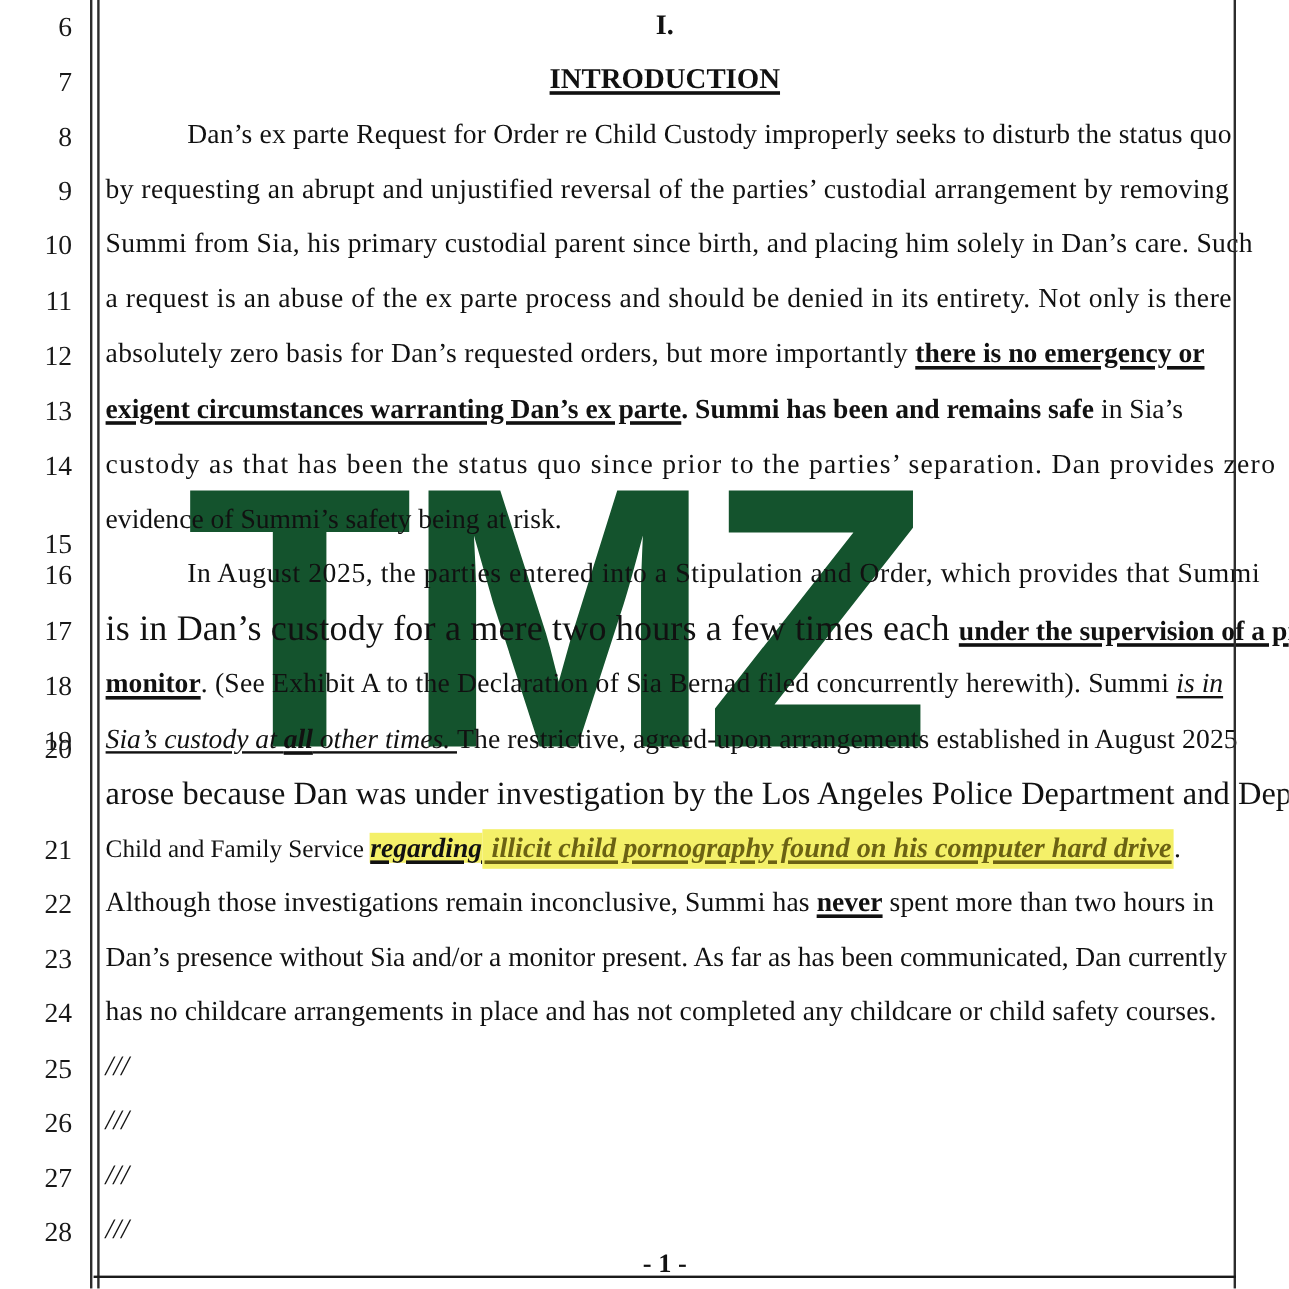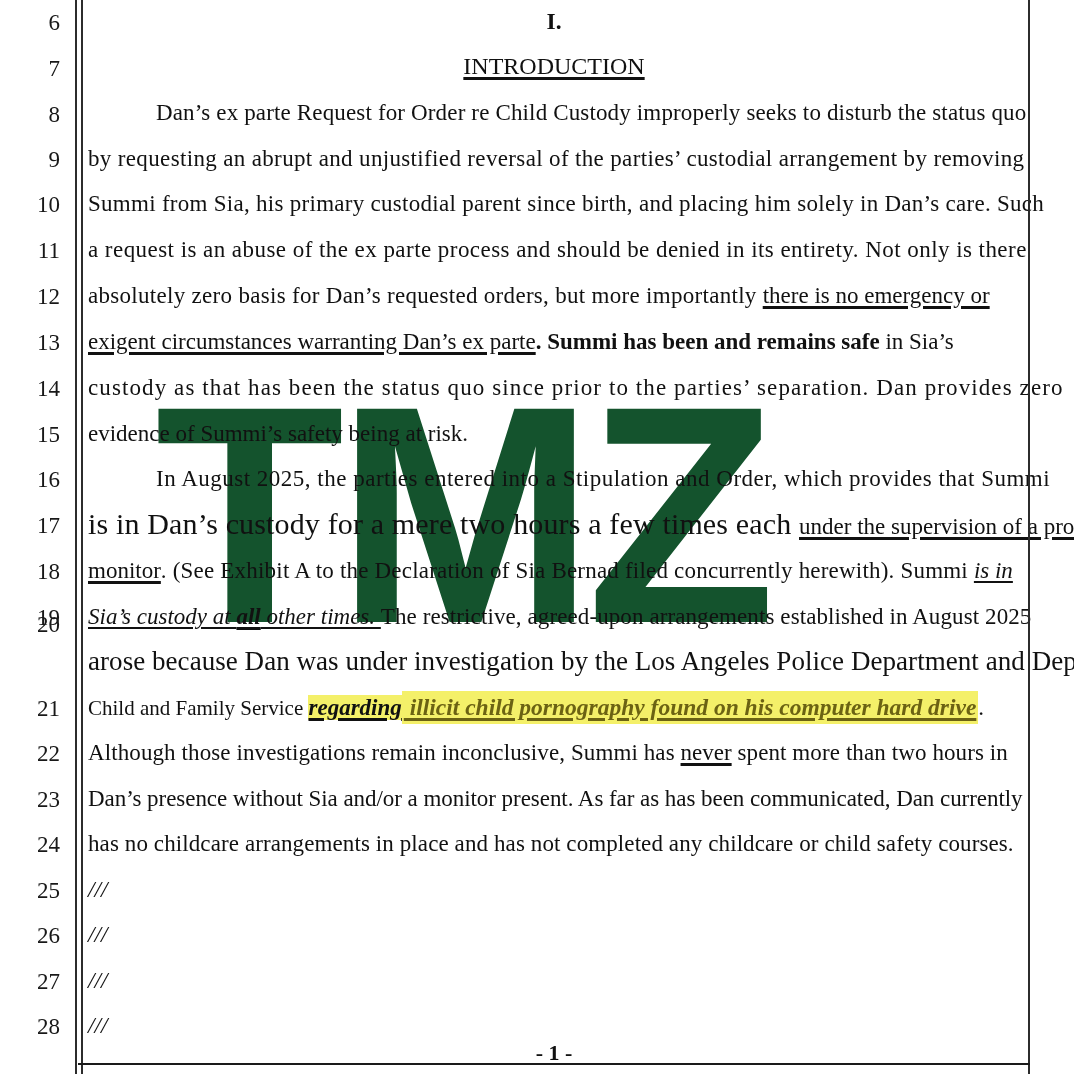--- a/index.html
+++ b/index.html
@@ -89,21 +89,21 @@
     left: 0;
     width: 932px;
     font-size: 23.5px;
     line-height: 26px;
     white-space: nowrap;
     letter-spacing: 0;
   }
   .tline.center { text-align: center; }
 
   b, .b { font-weight: 700; }
-  .bu { font-weight: 400; text-decoration: underline; text-underline-offset: 3px; text-decoration-thickness: 2.5px; }
+  .bu { font-weight: 700; text-decoration: underline; text-underline-offset: 3px; text-decoration-thickness: 2.5px; }
   .biu{ font-weight: 700; font-style: italic; text-decoration: underline; text-underline-offset: 3px; text-decoration-thickness: 2.5px; }
   .iu { font-style: italic; text-decoration: underline; text-underline-offset: 3px; text-decoration-thickness: 2px; }
 
   .hl {
     background: #f4f069;
     color: #6b6213;
     font-weight: 700;
     font-style: italic;
     text-decoration: underline;
     text-underline-offset: 3px;
@@ -140,21 +140,21 @@
   <div id="gutter">
     <div class="lineno" style="top:11px">6</div>
     <div class="lineno" style="top:57px">7</div>
     <div class="lineno" style="top:103px">8</div>
     <div class="lineno" style="top:148px">9</div>
     <div class="lineno" style="top:193px">10</div>
     <div class="lineno" style="top:239px">11</div>
     <div class="lineno" style="top:285px">12</div>
     <div class="lineno" style="top:331px">13</div>
     <div class="lineno" style="top:377px">14</div>
-    <div class="lineno" style="top:423px">15</div>
+    <div class="lineno" style="top:442px">15</div>
     <div class="lineno" style="top:468px">16</div>
     <div class="lineno" style="top:514px">17</div>
     <div class="lineno" style="top:560px">18</div>
     <div class="lineno" style="top:606px">19</div>
     <div class="lineno" style="top:613px">20</div>
     <div class="lineno" style="top:697px">21</div>
     <div class="lineno" style="top:742px">22</div>
     <div class="lineno" style="top:788px">23</div>
     <div class="lineno" style="top:833px">24</div>
     <div class="lineno" style="top:879px">25</div>

